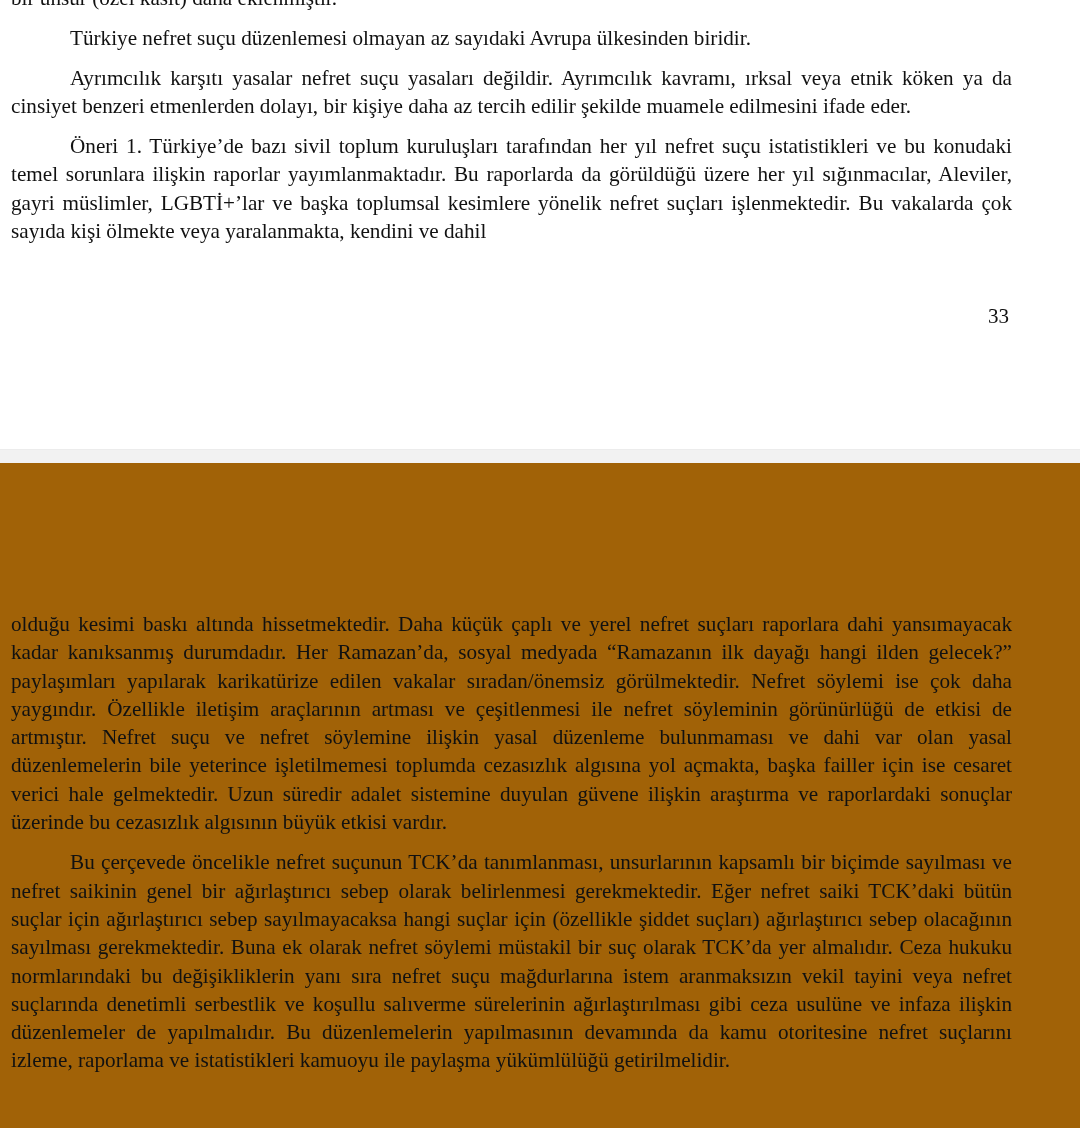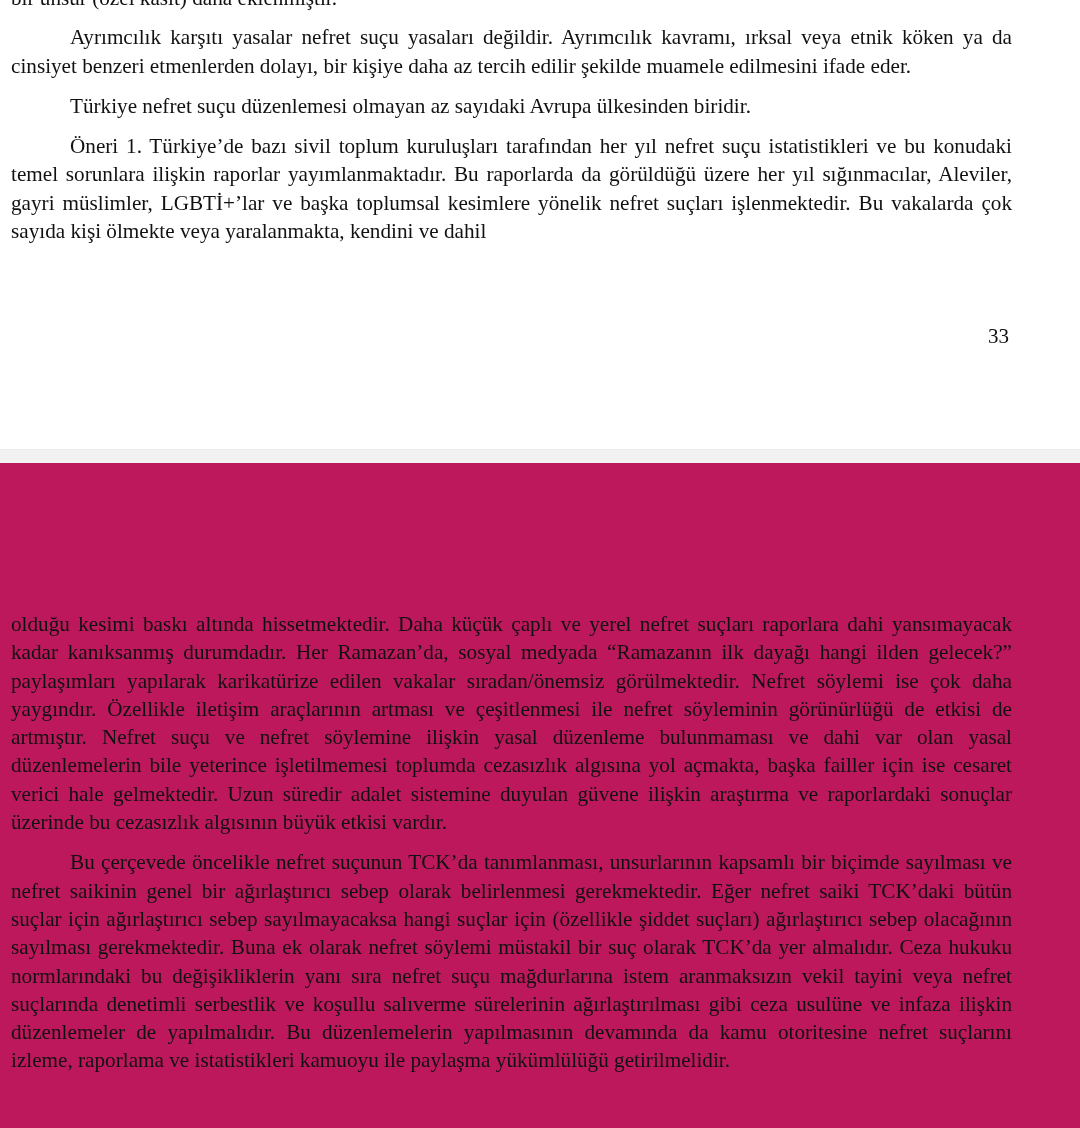--- a/index.html
+++ b/index.html
@@ -4,36 +4,36 @@
 <style>
   html, body { margin: 0; padding: 0; }
   body {
     width: 1080px; height: 1128px; overflow: hidden; position: relative;
     background: #ffffff; color: #111111;
     font-family: "Liberation Serif", "DejaVu Serif", serif;
   }
   .page { position: absolute; left: 0; width: 1080px; background: #ffffff; overflow: hidden; }
   #page-top { top: 0; height: 449px; }
   #page-gap { position: absolute; left: 0; top: 449px; width: 1080px; height: 14px; background: #f2f2f2; border-top: 1px solid #ececec; }
-  #page-bottom { top: 463px; height: 665px; background: #be185d; }
+  #page-bottom { top: 463px; height: 665px; background: #a16207; }
   .text-block { position: absolute; left: 11px; width: 1001px; font-size: 21.2px; line-height: 28.3px; }
   .para { margin: 0; text-align: justify; text-align-last: left; }
   .indent { text-indent: 59px; }
   .para + .para { margin-top: 13px; }
   .bold { font-weight: normal; }
-  .page-number { position: absolute; left: 988px; top: 324px; font-size: 21px; }
+  .page-number { position: absolute; left: 988px; top: 304px; font-size: 21px; }
 </style>
 </head>
 <body>
 
 <div class="page" id="page-top">
   <div class="text-block" style="top:-16px;">
     <p class="para">bir unsur (özel kasıt) daha eklenmiştir.</p>
+    <p class="para indent" style="margin-top:12px;">Türkiye nefret suçu düzenlemesi olmayan az sayıdaki Avrupa ülkesinden biridir.</p>
     <p class="para indent" style="margin-top:11px;">Ayrımcılık karşıtı yasalar nefret suçu yasaları değildir. Ayrımcılık kavramı, ırksal veya etnik köken ya da cinsiyet benzeri etmenlerden dolayı, bir kişiye daha az tercih edilir şekilde muamele edilmesini ifade eder.</p>
-    <p class="para indent" style="margin-top:12px;">Türkiye nefret suçu düzenlemesi olmayan az sayıdaki Avrupa ülkesinden biridir.</p>
     <p class="para indent" style="margin-top:12px;"><span class="bold">Öneri 1.</span><span> Türkiye’de bazı sivil toplum kuruluşları tarafından her yıl nefret suçu istatistikleri ve bu konudaki temel sorunlara ilişkin raporlar yayımlanmaktadır. Bu raporlarda da görüldüğü üzere her yıl sığınmacılar, Aleviler, gayri müslimler, LGBTİ+’lar ve başka toplumsal kesimlere yönelik nefret suçları işlenmektedir. Bu vakalarda çok sayıda kişi ölmekte veya yaralanmakta, kendini ve dahil</span></p>
   </div>
   <div class="page-number">33</div>
 </div>
 
 <div id="page-gap"></div>
 
 <div class="page" id="page-bottom">
   <div class="text-block" style="top:147px;">
     <p class="para">olduğu kesimi baskı altında hissetmektedir. Daha küçük çaplı ve yerel nefret suçları raporlara dahi yansımayacak kadar kanıksanmış durumdadır. Her Ramazan’da, sosyal medyada “Ramazanın ilk dayağı hangi ilden gelecek?” paylaşımları yapılarak karikatürize edilen vakalar sıradan/önemsiz görülmektedir. Nefret söylemi ise çok daha yaygındır. Özellikle iletişim araçlarının artması ve çeşitlenmesi ile nefret söyleminin görünürlüğü de etkisi de artmıştır. Nefret suçu ve nefret söylemine ilişkin yasal düzenleme bulunmaması ve dahi var olan yasal düzenlemelerin bile yeterince işletilmemesi toplumda cezasızlık algısına yol açmakta, başka failler için ise cesaret verici hale gelmektedir. Uzun süredir adalet sistemine duyulan güvene ilişkin araştırma ve raporlardaki sonuçlar üzerinde bu cezasızlık algısının büyük etkisi vardır.</p>

